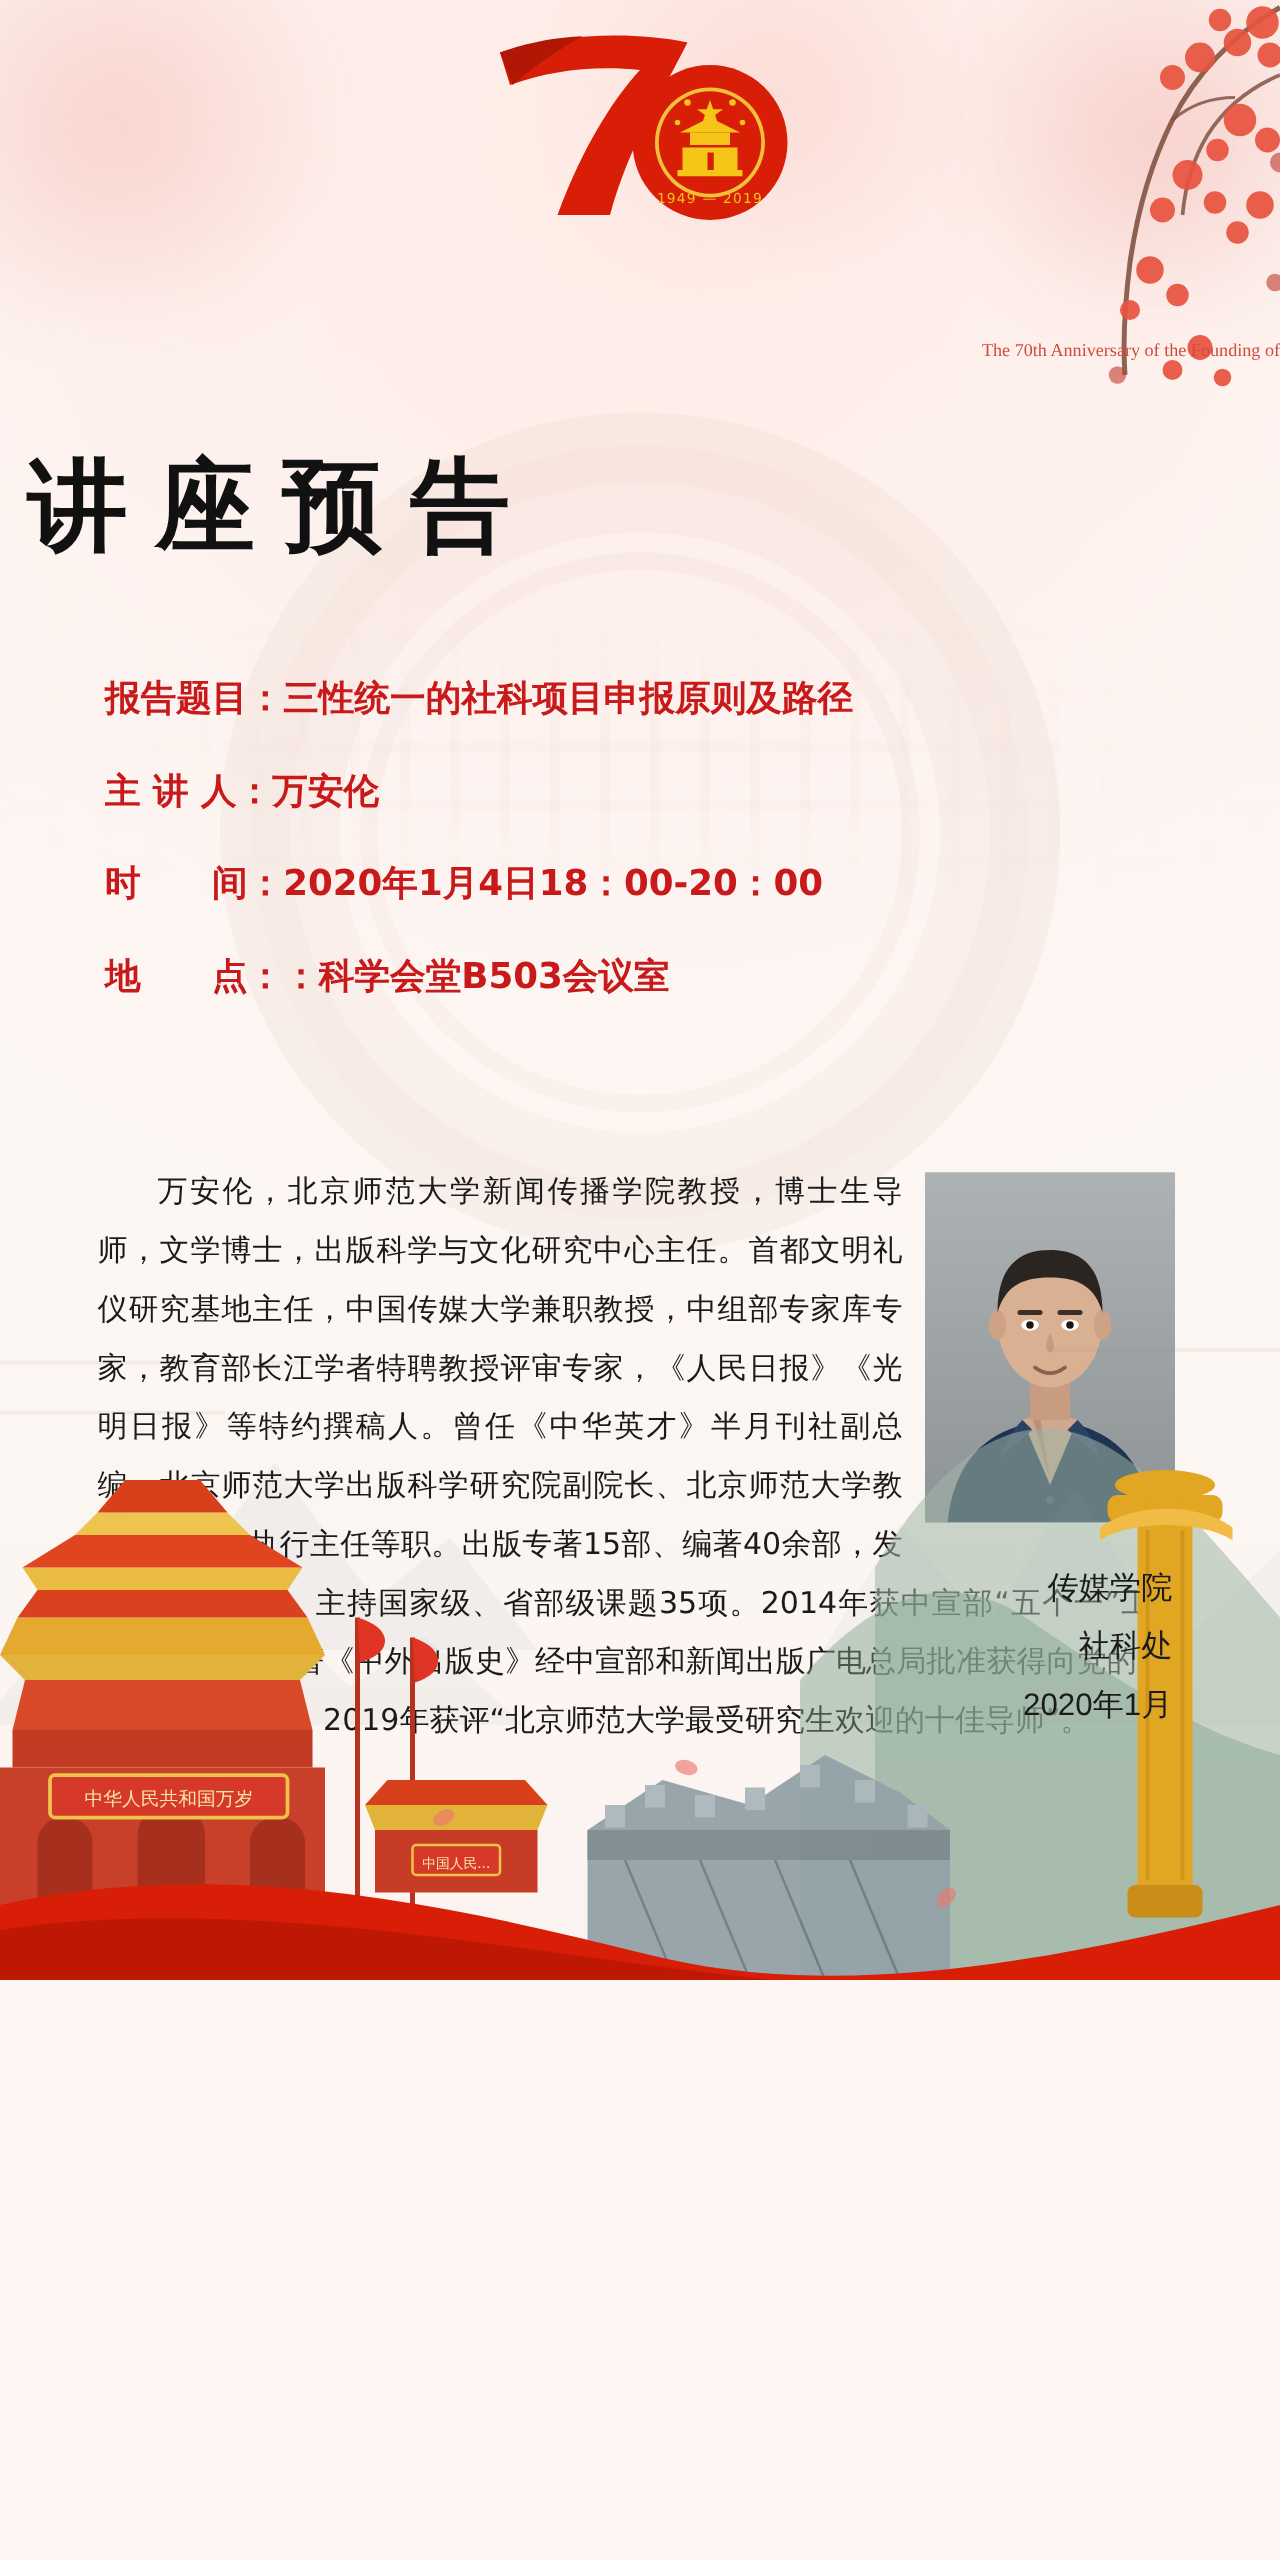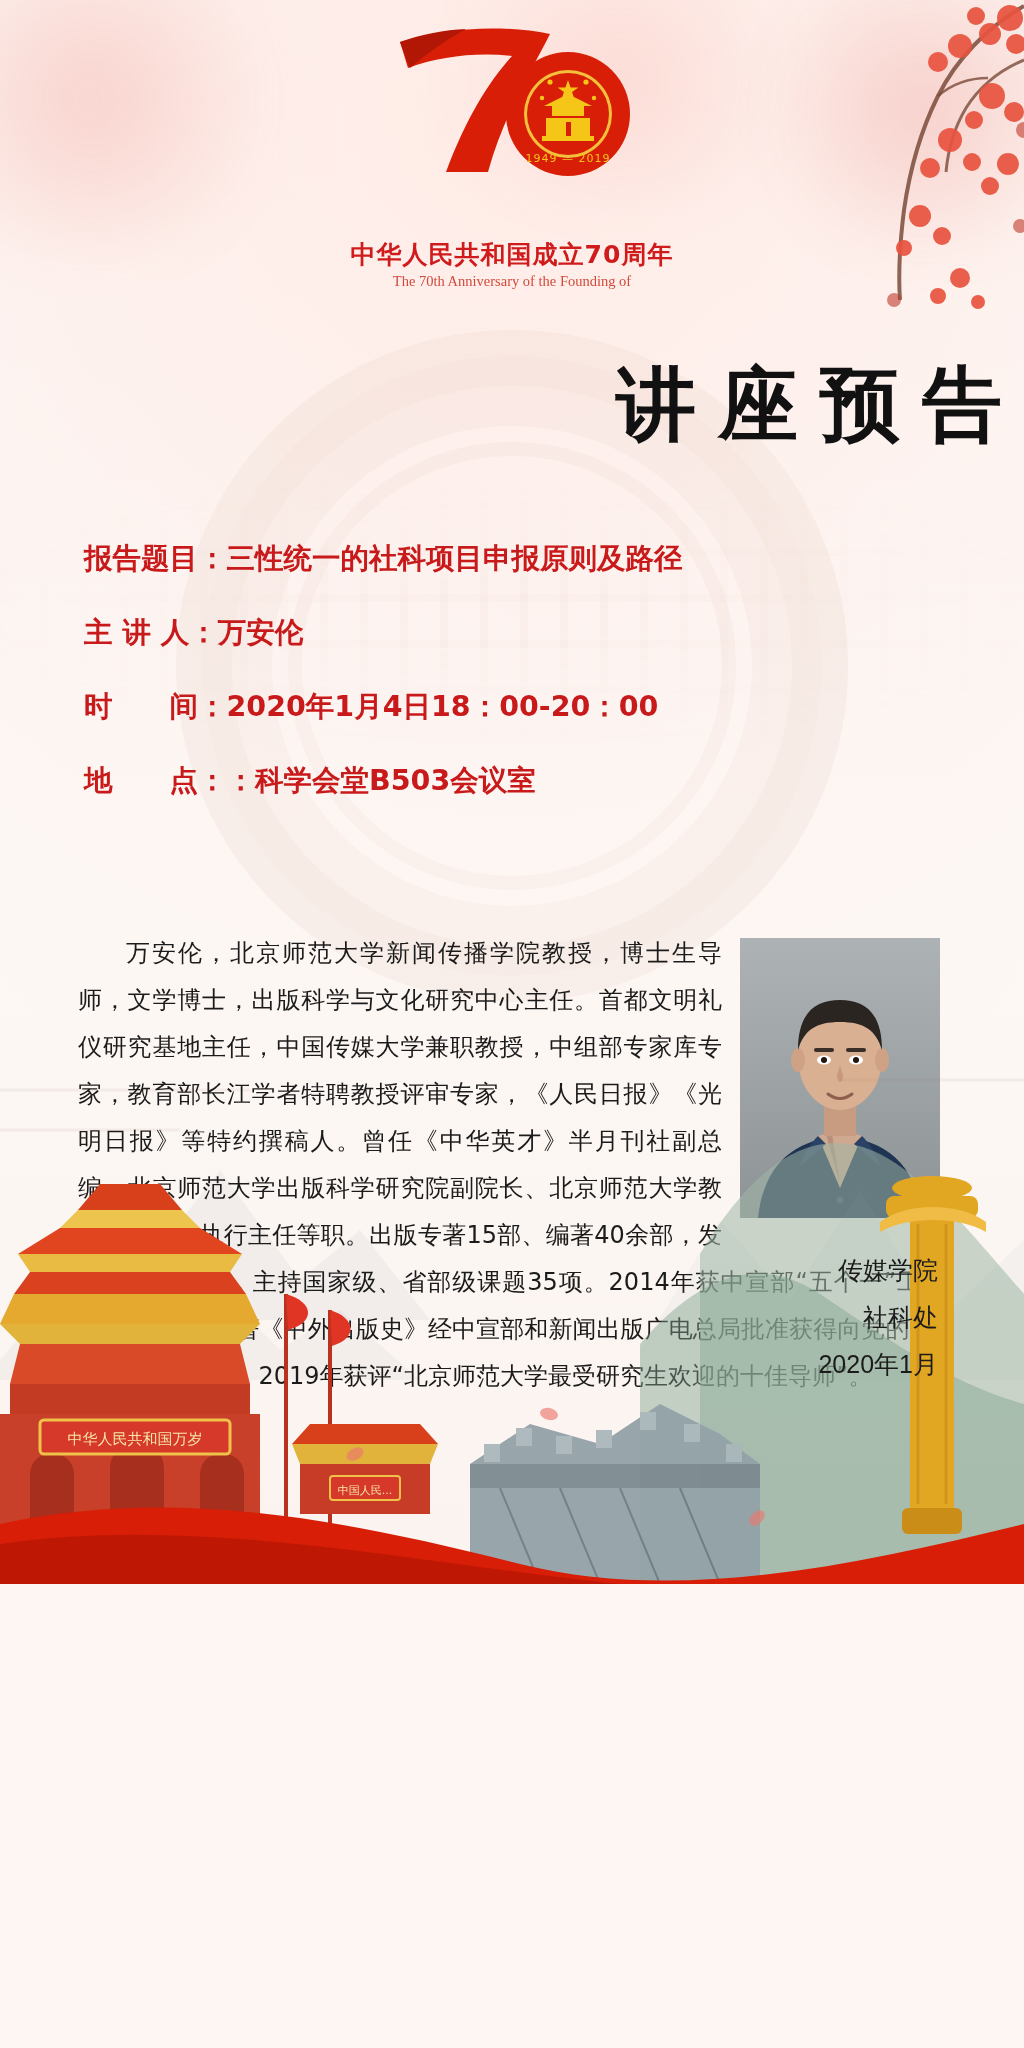--- a/index.html
+++ b/index.html
@@ -100,32 +100,32 @@
     color: #cf1b1b;
     font-size: 25px;
     font-weight: bold;
     letter-spacing: 1px;
     font-family: "DejaVu Sans", sans-serif;
   }
   .anniv-en {
     position: absolute;
     top: 272px;
     left: 0; right: 0;
-    text-align: center;
+    text-align: right;
     color: #d24a3a;
     font-size: 14.5px;
     line-height: 19px;
     font-family: "Liberation Serif", serif;
   }
 
   .title {
     position: absolute;
     top: 352px;
     left: 0; right: 0;
-    text-align: right;
+    text-align: left;
     font-size: 80px;
     font-weight: bold;
     color: #111;
     letter-spacing: 22px;
     text-indent: 22px;
     font-family: Liberation Sans, sans-serif;
   }
 
   
   .info {
@@ -266,21 +266,20 @@
     <g fill="#f5c518">
       <polygon points="186,58 188.6,65.4 196.4,65.4 190.1,70 192.5,77.5 186,72.8 179.5,77.5 181.9,70 175.6,65.4 183.4,65.4"></polygon>
       <circle cx="168" cy="60" r="2.6"></circle>
         <circle cx="204" cy="60" r="2.6"></circle>
       <circle cx="160" cy="76" r="2.2"></circle>
         <circle cx="212" cy="76" r="2.2"></circle>
     </g>
     <text x="186" y="140" text-anchor="middle" font-family="DejaVu Sans, sans-serif" font-size="11" fill="#f5c518" letter-spacing="1">1949 — 2019</text>
   </svg>
 
-  <div class="anniv-cn">中华人民共和国成立70周年</div>
   <div class="anniv-en">
     <div>The 70th Anniversary of the Founding of</div>
   </div>
 
   <div class="title">讲座预告</div>
 
   <div class="info">
     <div class="row">
       <span class="lbl">报告题目：</span><span class="val">三性统一的社科项目申报原则及路径</span>
     </div>

